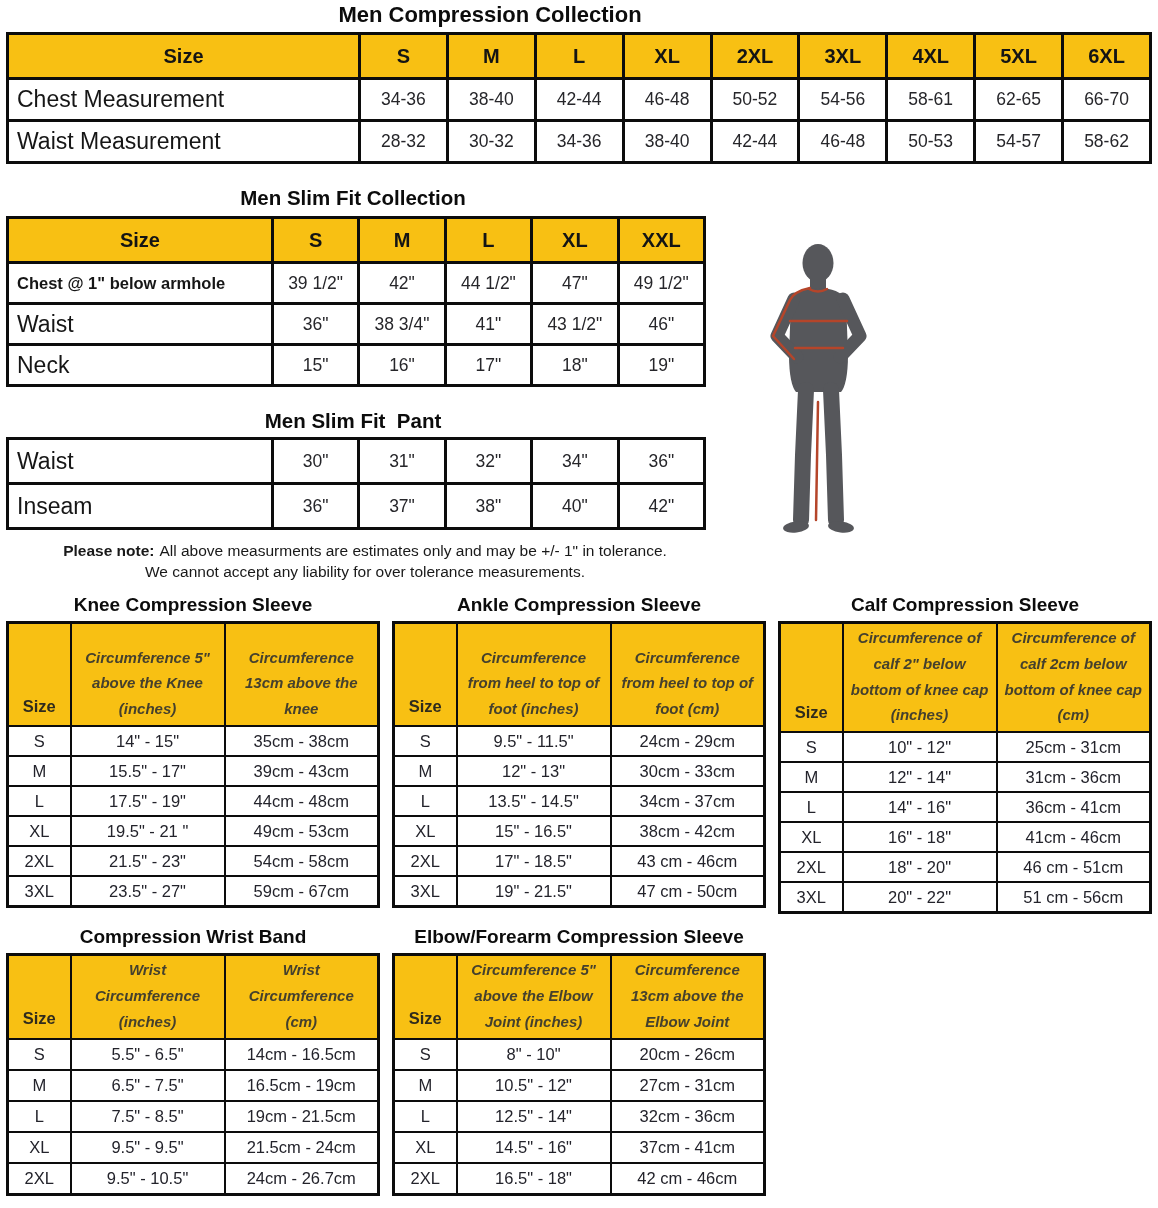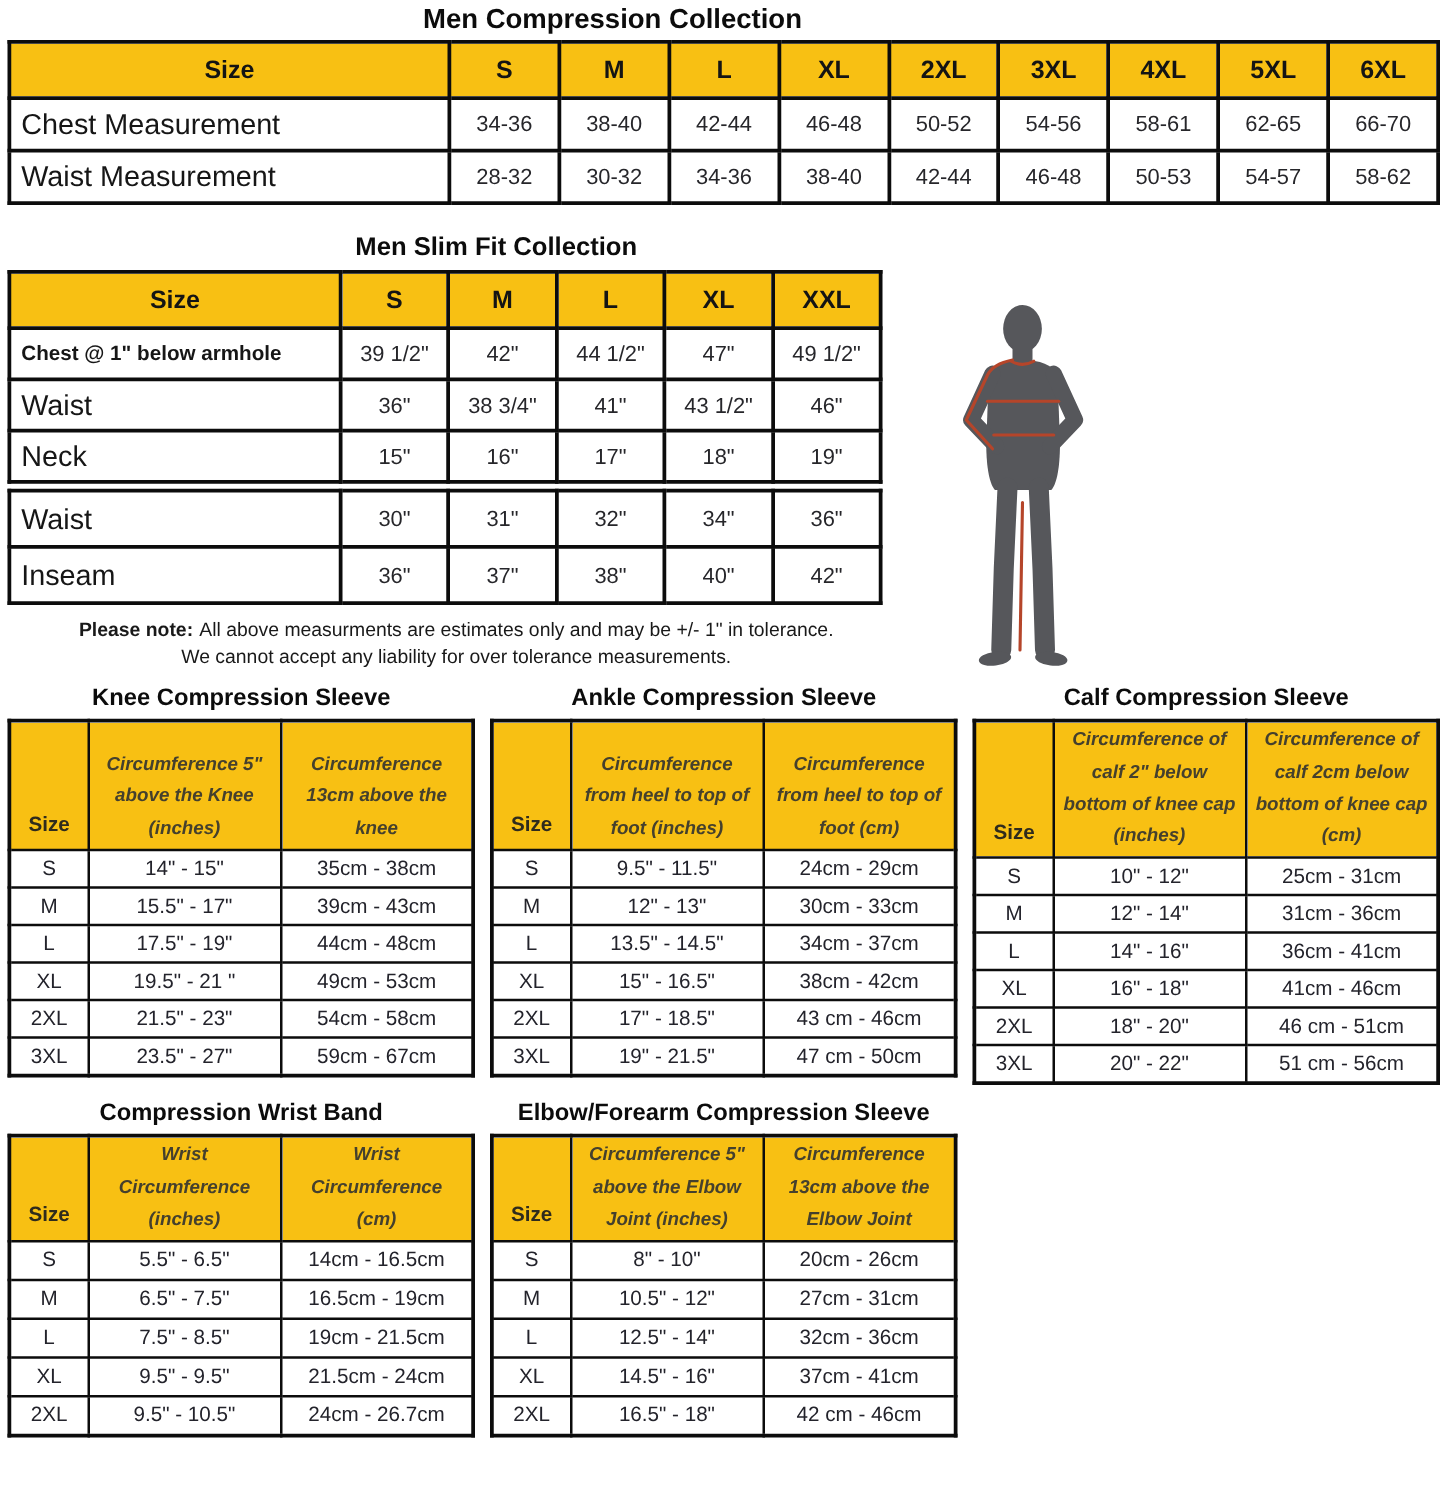--- a/index.html
+++ b/index.html
@@ -5,21 +5,21 @@
   :root{
     --yellow:#F8C013;
     --bordk:#0C0C0C;
   }
   html,body{margin:0;padding:0;background:#fff;}
   body{width:1158px;height:1208px;font-family:"Liberation Sans",sans-serif;overflow:hidden;}
   .sheet{position:relative;width:944px;height:1208px;background:#fff;}
 
   .sec-title{font-weight:bold;color:#0c0c0c;text-align:center;white-space:pre;}
   .t1{font-size:22px;padding-top:2px;width:980px;}
-  .t2{font-size:20.5px;margin-top:22px;width:706px;padding-left:44px;}
+  .t2{font-size:20.5px;margin-top:22px;width:706px;}
   .t3{font-size:20.5px;margin-top:22px;width:706px;}
   .sec-title-sm{font-size:19px;font-weight:bold;color:#0c0c0c;text-align:center;margin-bottom:5px;white-space:pre;}
 
   table{border-collapse:collapse;table-layout:fixed;border:3px solid var(--bordk);background:#fff;}
   td{text-align:center;vertical-align:middle;overflow:hidden;}
 
   
   .t-comp{width:1146px;margin:4px 0 0 6px;}
   .t-slim{width:700px;margin:6px 0 0 6px;}
   .t-pant{width:700px;margin:4px 0 0 6px;}
@@ -154,20 +154,21 @@
           <td>Neck</td>
           <td>15"</td>
           <td>16"</td>
           <td>17"</td>
           <td>18"</td>
           <td>19"</td>
         </tr>
       </tbody>
   </table>
 
+  <div class="sec-title t3">Men Slim Fit  Pant</div>
   <table class="t-pant">
     <colgroup>
       <col style="width:38%">
         <col style="width:12.4%">
         <col style="width:12.4%">
         <col style="width:12.4%">
         <col style="width:12.4%">
         <col style="width:12.4%">
     </colgroup>
     <tbody>

